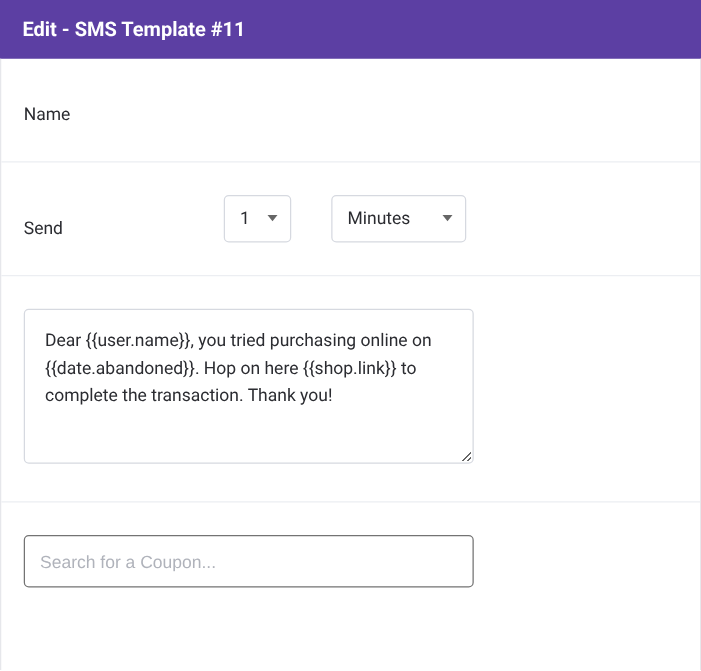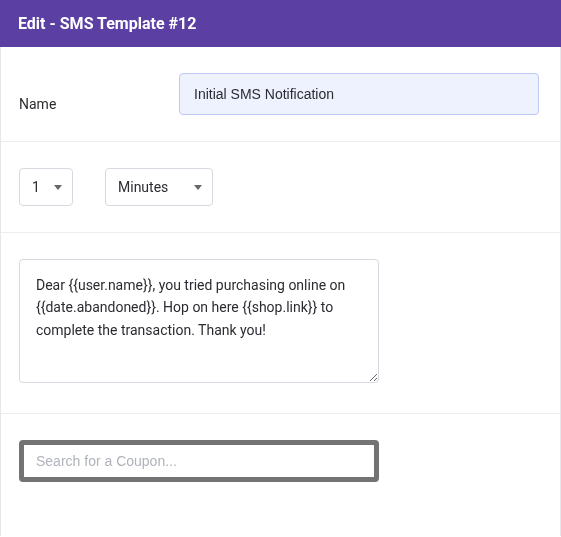--- a/index.html
+++ b/index.html
@@ -51,21 +51,21 @@
     border-radius: 4px;
     padding: 0 14px;
     font-size: 14px;
     color: #2b2c31;
     outline: none;
   }
   input[type=text].plain-input {
     width: 100%;
     max-width: 360px;
     height: 42px;
-    border: 5px solid #737373;
+    border: 1px solid #737373;
     background: #fff;
     border-radius: 4px;
     padding: 0 12px;
     font-size: 14px;
     color: #2b2c31;
     outline: none;
   }
   input::placeholder { color: #b0b3bb; }
   .select-group { display: flex; gap: 8px; }
   .select {
@@ -107,33 +107,31 @@
     color: #2b2c31;
     line-height: 1.6;
     resize: both;
     outline: none;
   }
 </style>
 </head>
 <body>
 
 <div class="header">
-  <span>Edit - SMS Template #12</span>
+  <span>Edit - SMS Template #11</span>
 </div>
 
 <div class="panel">
 
   <div class="row">
     <div class="label">Name</div>
-    <div class="control">
-      <input type="text" class="text-input" value="Initial SMS Notification" style="">
-    </div>
   </div>
 
   <div class="row">
+    <div class="label">Send</div>
     <div class="control">
       <div class="select-group">
         <div class="select small">
           <span>1</span>
           <span class="caret"></span>
         </div>
         <div class="select wide">
           <span>Minutes</span>
           <span class="caret"></span>
         </div>

